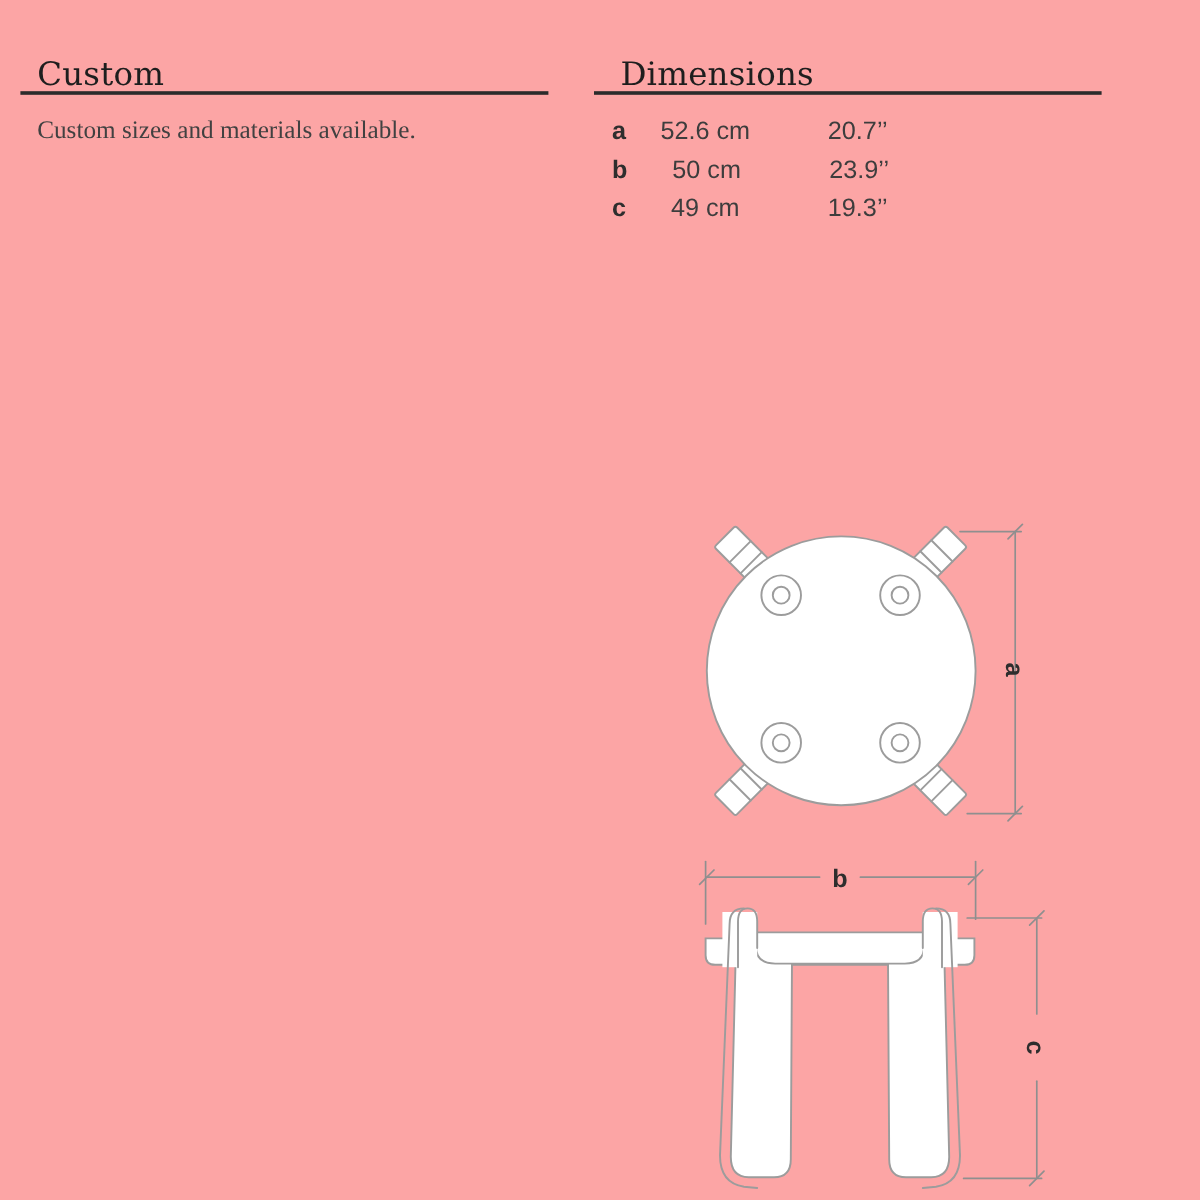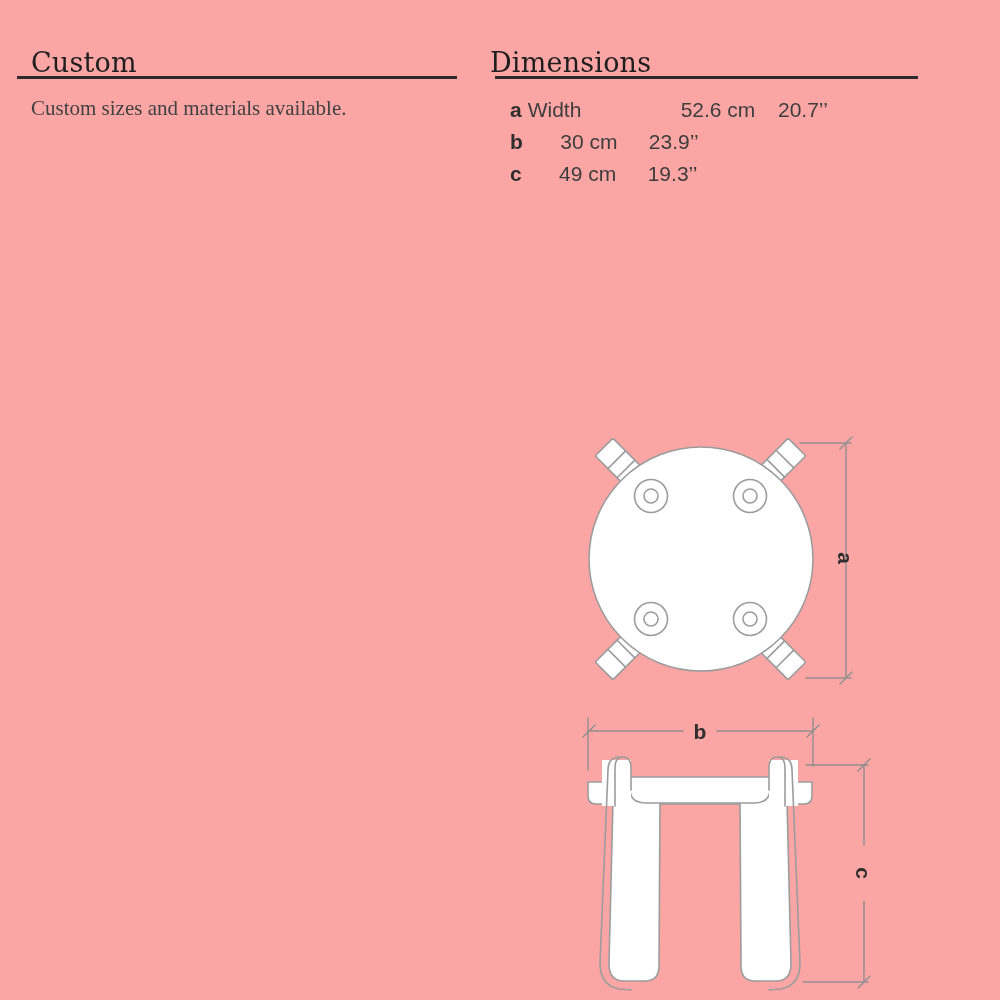--- a/index.html
+++ b/index.html
@@ -7,46 +7,45 @@
         font-family:"Liberation Sans",sans-serif;padding-left:48px;}
   .heading{position:absolute;font-family:"DejaVu Serif",serif;font-size:27px;font-weight:500;
            color:#1e1e1e;line-height:1;letter-spacing:.2px;}
   .rule{position:absolute;height:2.5px;background:#2b2b2b;}
   .bodytext{position:absolute;font-size:21px;color:#414141;line-height:1.2;}
   .dimtable{position:absolute;left:510px;top:94px;width:360px;}
   .drow{display:flex;align-items:baseline;line-height:32px;font-size:21px;color:#3d3d3d;}
   .dkey{font-weight:700;color:#2e2e2e;margin-right:6px;}
   .dlabel{flex:1;text-align:left;}
   .dmetric{width:120px;text-align:center;}
-  .dimperial{width:92px;text-align:left;}
+  .dimperial{width:92px;text-align:right;}
   svg{position:absolute;left:0;top:0;}
   .dimlabel{font-family:"Liberation Sans",sans-serif;font-size:21px;font-weight:700;fill:#2e2e2e;}
 </style>
 </head>
 <body>
 
 <div class="page">
 
   <div class="heading" style="left:31px;top:49px;">Custom</div>
   <div class="rule" style="left:17px;top:76px;width:440px;"></div>
   <div class="bodytext" style="left:31px;top:96px;font-family:Liberation Serif, serif;">Custom sizes and materials available.</div>
 
-  <div class="heading" style="left:490px;top:49px;">Dimensions</div>
+  <div class="heading" style="left:517px;top:49px;">Dimensions</div>
   <div class="rule" style="left:495px;top:76px;width:423px;"></div>
 
   <div class="dimtable">
     <div class="drow">
       <span class="dkey">a</span>
-      <span class="dlabel">Width</span>
       <span class="dmetric">52.6 cm</span>
       <span class="dimperial">20.7’’</span>
     </div>
     <div class="drow">
       <span class="dkey">b</span>
-      <span class="dmetric">30 cm</span>
+      <span class="dmetric">50 cm</span>
       <span class="dimperial">23.9’’</span>
     </div>
     <div class="drow">
       <span class="dkey">c</span>
       <span class="dmetric">49 cm</span>
       <span class="dimperial">19.3’’</span>
     </div>
   </div>
 
   <svg width="1000" height="1000" viewBox="0 0 1000 1000">

